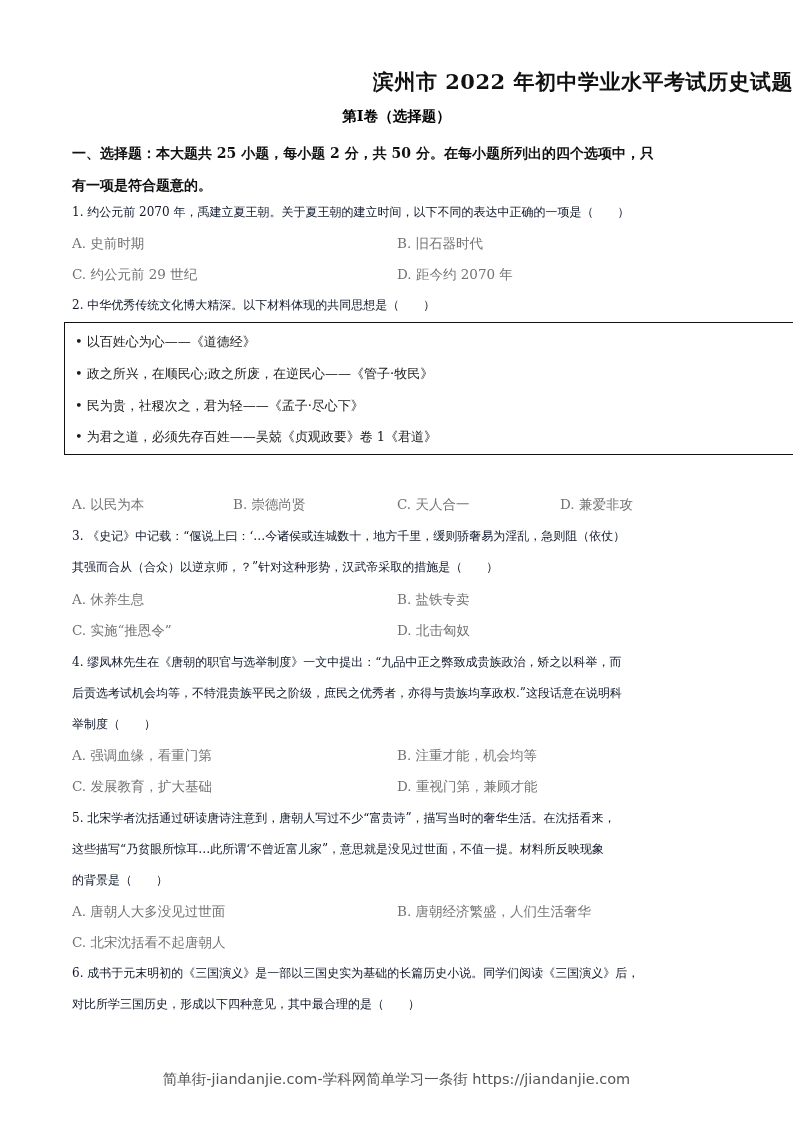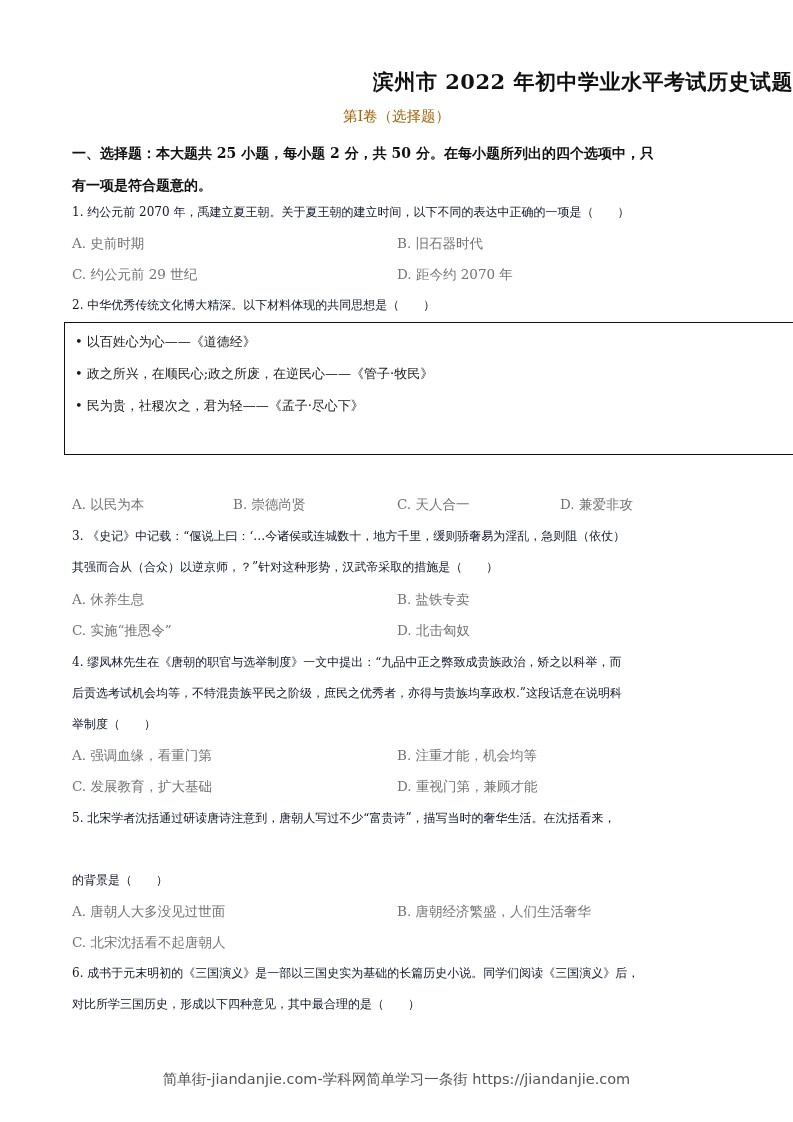--- a/index.html
+++ b/index.html
@@ -29,22 +29,22 @@
     font-weight: bold;
     letter-spacing: 0.5px;
     color: #111;
   }
   .subtitle {
     position: absolute;
     left: 0; right: 0;
     top: 107px;
     text-align: center;
     font-size: 14.5px;
-    font-weight: normal;
-    color: #a16207;
+    font-weight: bold;
+    color: #000000;
   }
   .section-head {
     position: absolute;
     left: 72px;
     width: 650px;
     top: 137px;
     font-size: 14px;
     font-weight: bold;
     line-height: 32px;
     color: #111;
@@ -114,20 +114,21 @@
   <div class="opt" style="left:397px;top:233px">B.  旧石器时代</div>
   <div class="opt" style="left:72px;top:264px">C.  约公元前 29 世纪</div>
   <div class="opt" style="left:397px;top:264px">D.  距今约 2070 年</div>
 
   <div class="line" style="top:295px">2. 中华优秀传统文化博大精深。以下材料体现的共同思想是（　　）</div>
 
   <div class="material-box">
     <div class="material-item" style="top:9px"><span class="bullet">•</span><span>以百姓心为心——《道德经》</span></div>
     <div class="material-item" style="top:41px"><span class="bullet">•</span><span>政之所兴，在顺民心;政之所废，在逆民心——《管子·牧民》</span></div>
     <div class="material-item" style="top:73px"><span class="bullet">•</span><span>民为贵，社稷次之，君为轻——《孟子·尽心下》</span></div>
+    <div class="material-item" style="top:104px"><span class="bullet">•</span><span>为君之道，必须先存百姓——吴兢《贞观政要》卷 1《君道》</span></div>
   </div>
 
   <div class="opt" style="left:72px;top:494px">A.  以民为本</div>
   <div class="opt" style="left:233px;top:494px">B.  崇德尚贤</div>
   <div class="opt" style="left:397px;top:494px">C.  天人合一</div>
   <div class="opt" style="left:560px;top:494px">D.  兼爱非攻</div>
 
   <div class="line" style="top:526px">3. 《史记》中记载：“偃说上曰：‘…今诸侯或连城数十，地方千里，缓则骄奢易为淫乱，急则阻（依仗）</div>
   <div class="line" style="top:557px">其强而合从（合众）以逆京师，？”针对这种形势，汉武帝采取的措施是（　　）</div>
   <div class="opt" style="left:72px;top:589px">A.  休养生息</div>
@@ -137,20 +138,21 @@
 
   <div class="line" style="top:652px">4. 缪凤林先生在《唐朝的职官与选举制度》一文中提出：“九品中正之弊致成贵族政治，矫之以科举，而</div>
   <div class="line" style="top:683px">后贡选考试机会均等，不特混贵族平民之阶级，庶民之优秀者，亦得与贵族均享政权.”这段话意在说明科</div>
   <div class="line" style="top:714px">举制度（　　）</div>
   <div class="opt" style="left:72px;top:745px">A.  强调血缘，看重门第</div>
   <div class="opt" style="left:397px;top:745px">B.  注重才能，机会均等</div>
   <div class="opt" style="left:72px;top:776px">C.  发展教育，扩大基础</div>
   <div class="opt" style="left:397px;top:776px">D.  重视门第，兼顾才能</div>
 
   <div class="line" style="top:808px">5. 北宋学者沈括通过研读唐诗注意到，唐朝人写过不少“富贵诗”，描写当时的奢华生活。在沈括看来，</div>
+  <div class="line" style="top:839px">这些描写“乃贫眼所惊耳…此所谓‘不曾近富儿家”，意思就是没见过世面，不值一提。材料所反映现象</div>
   <div class="line" style="top:870px">的背景是（　　）</div>
   <div class="opt" style="left:72px;top:901px">A.  唐朝人大多没见过世面</div>
   <div class="opt" style="left:397px;top:901px">B.  唐朝经济繁盛，人们生活奢华</div>
   <div class="opt" style="left:72px;top:932px">C.  北宋沈括看不起唐朝人</div>
 
   <div class="line" style="top:963px">6. 成书于元末明初的《三国演义》是一部以三国史实为基础的长篇历史小说。同学们阅读《三国演义》后，</div>
   <div class="line" style="top:994px">对比所学三国历史，形成以下四种意见，其中最合理的是（　　）</div>
 
   <div class="watermark">简单街-jiandanjie.com-学科网简单学习一条街 https://jiandanjie.com</div>
 </div>

